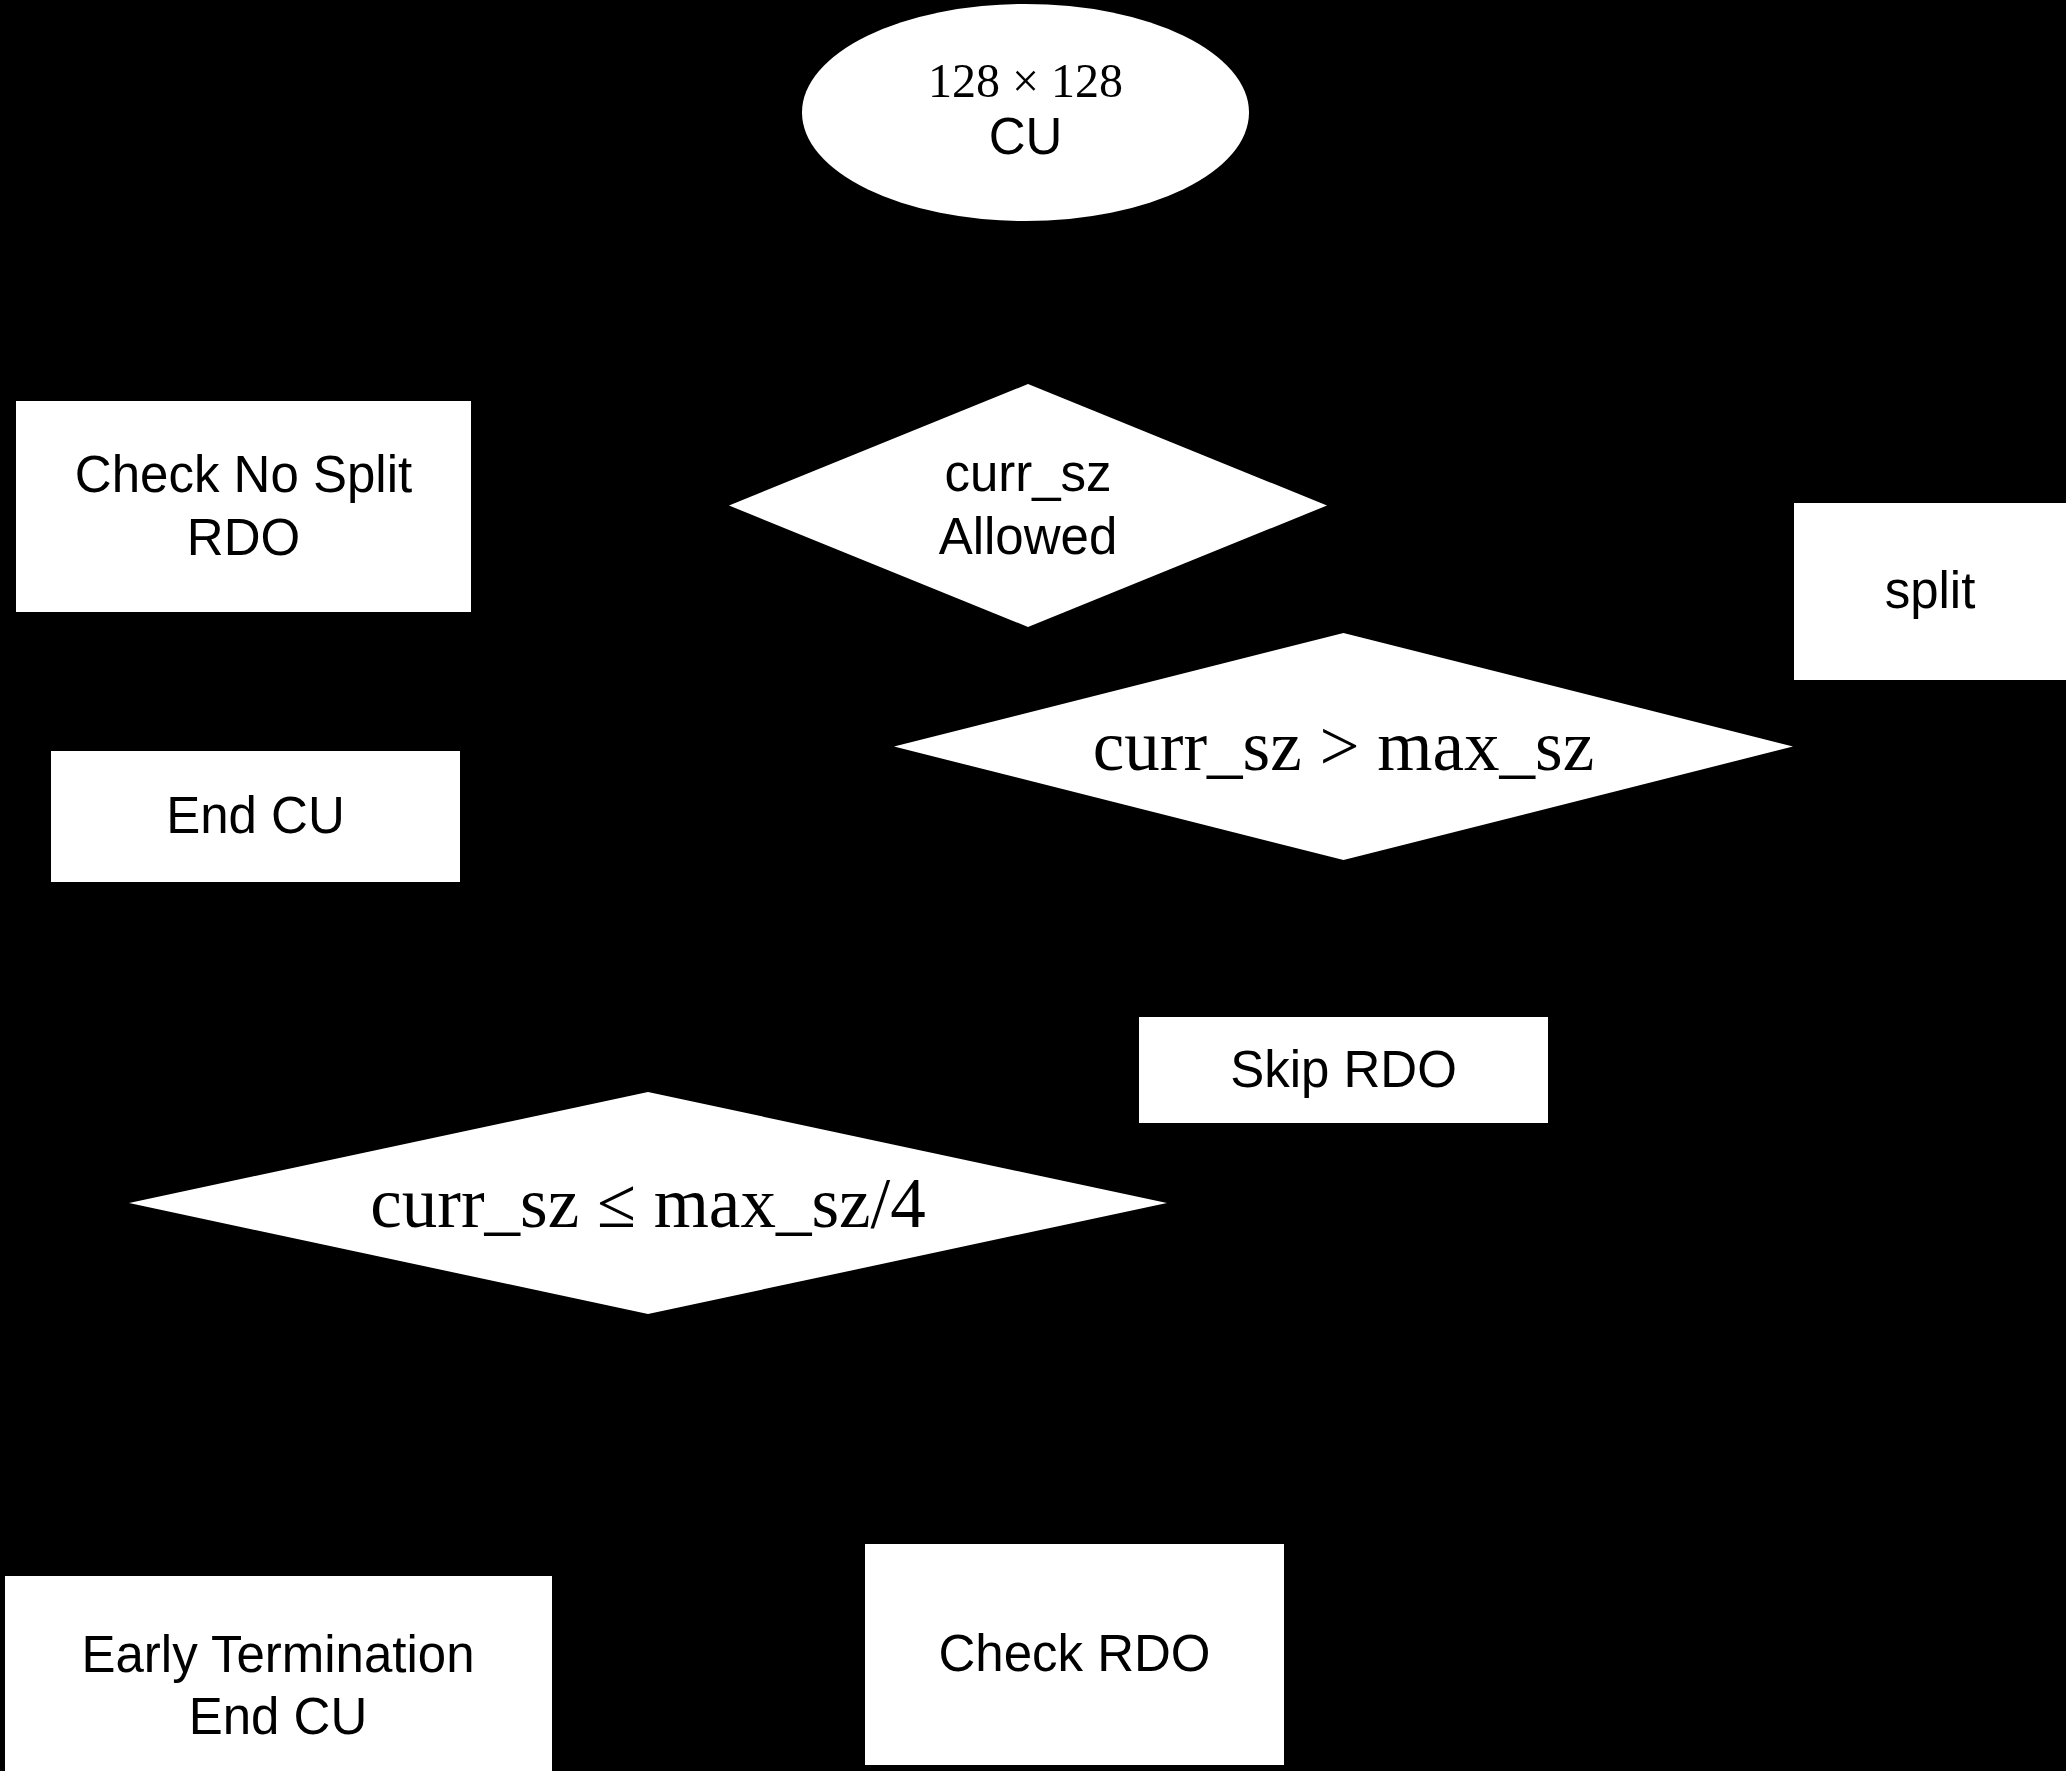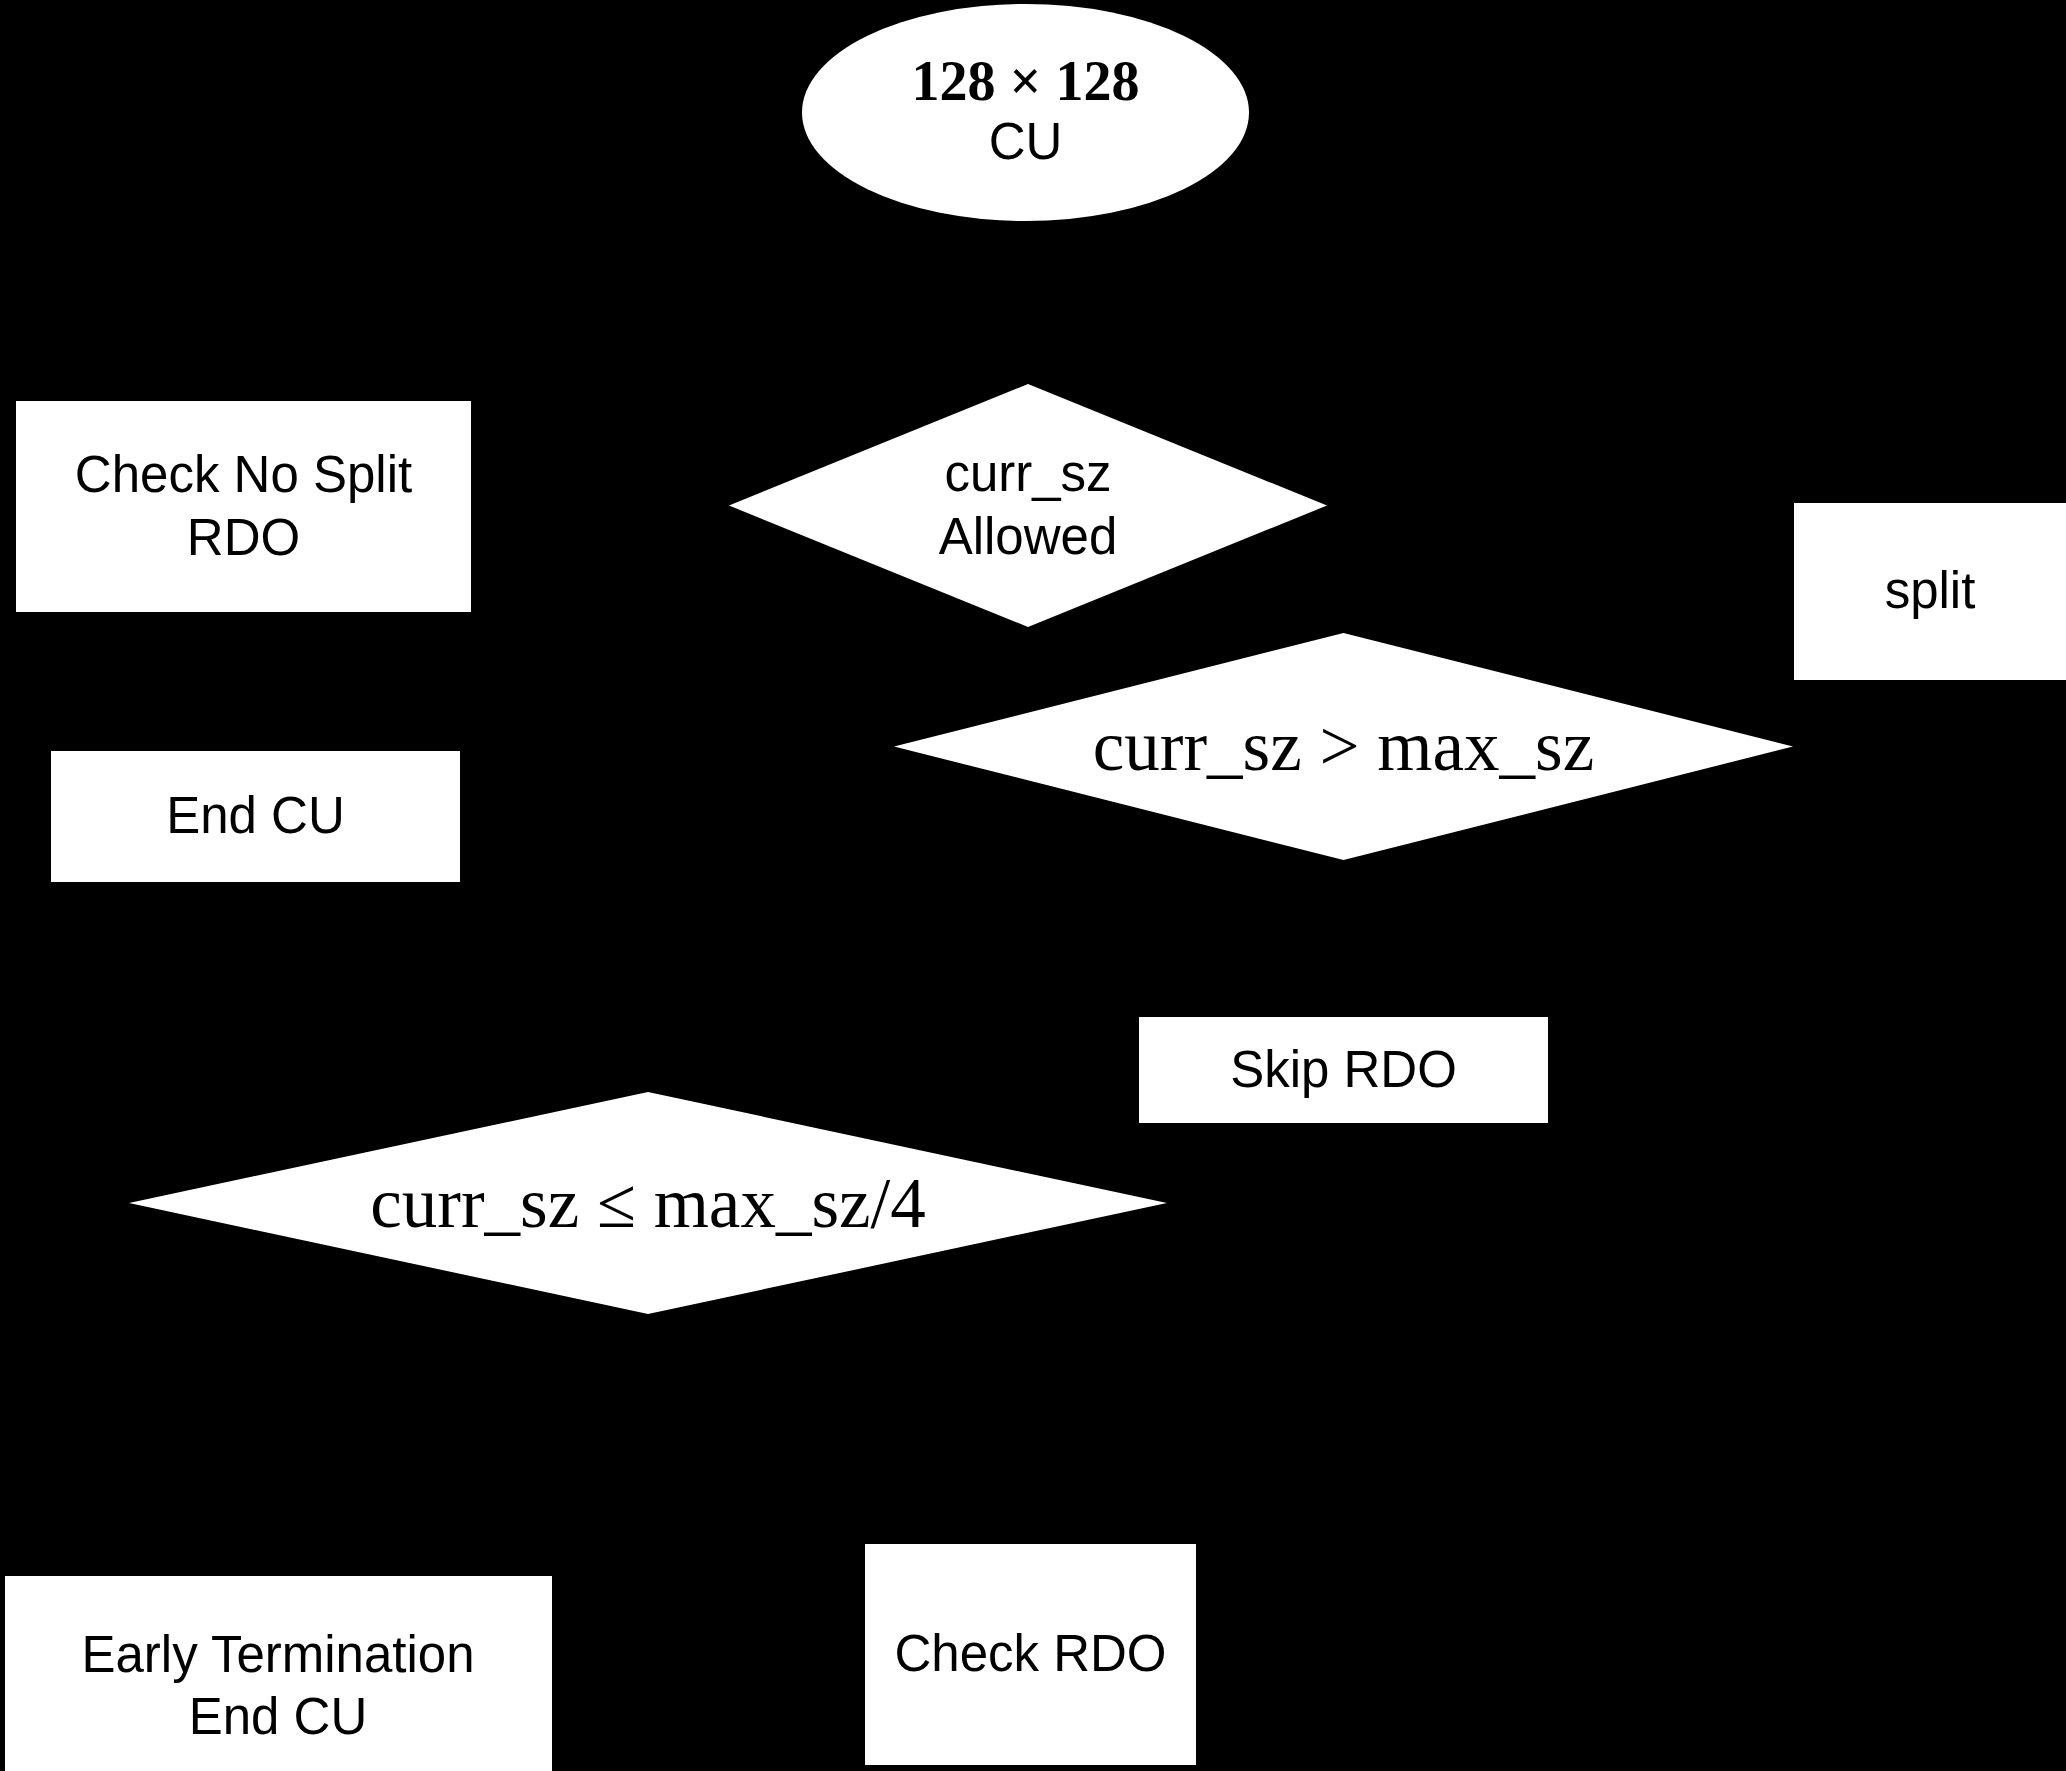--- a/index.html
+++ b/index.html
@@ -31,24 +31,23 @@
   .ellipse { border-radius: 50%; }
   .diamond { clip-path: polygon(50% 0%, 100% 50%, 50% 100%, 0% 50%); }
   .lbl-sans {
     font-family: "Liberation Sans", sans-serif;
     font-size: 51px;
     line-height: 1.22;
     white-space: pre;
   }
   .lbl-serif {
     font-family: "Liberation Serif", serif;
-    font-size: 56px;
+    font-size: 48px;
     line-height: 1.05;
     white-space: pre;
-    font-weight: bold;
   }
   .lbl-math {
     font-family: "Liberation Serif", serif;
     font-size: 71px;
     line-height: 1.1;
     white-space: pre;
   }
 </style>
 </head>
 <body>
@@ -88,18 +87,18 @@
 
   <div class="node diamond" style="left:129px; top:1092px; width:1038px; height:222px;">
     <div class="lbl-math">curr_sz ≤ max_sz/4</div>
   </div>
 
   <div class="node" style="left:4.5px; top:1545px; width:547px; height:220px;margin-top:31px;">
     <div class="lbl-sans">Early Termination</div>
     <div class="lbl-sans">End CU</div>
   </div>
 
-  <div class="node" style="left:865px; top:1544px; width:331px; height:221px;">
+  <div class="node" style="left:865px; top:1544px; width:419px; height:221px;">
     <div class="lbl-sans">Check RDO</div>
   </div>
 
 </div>
 
 
 </body></html>

